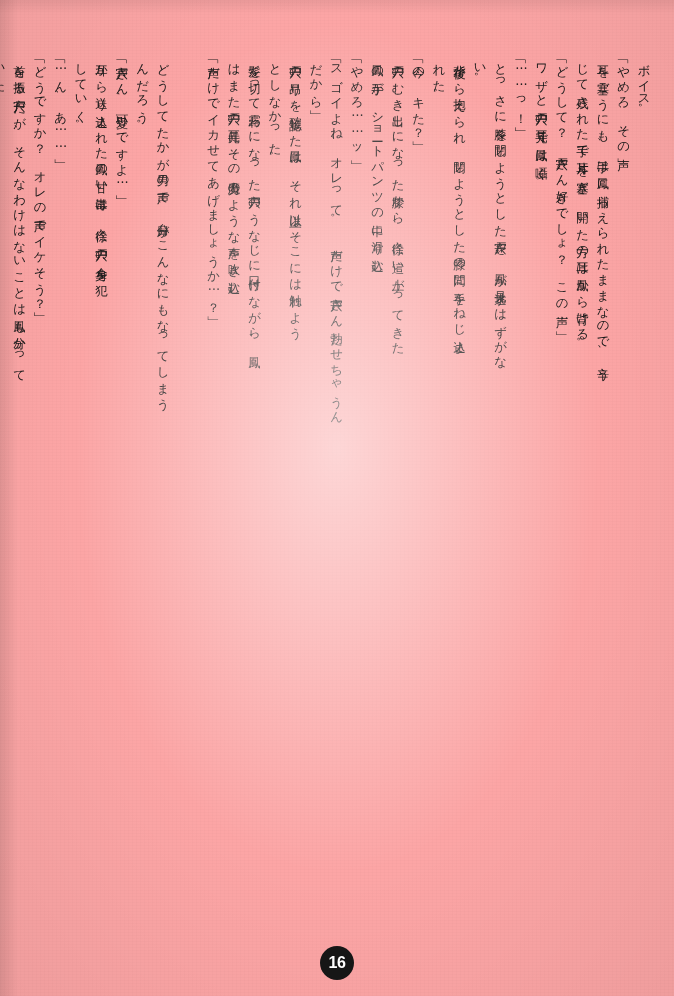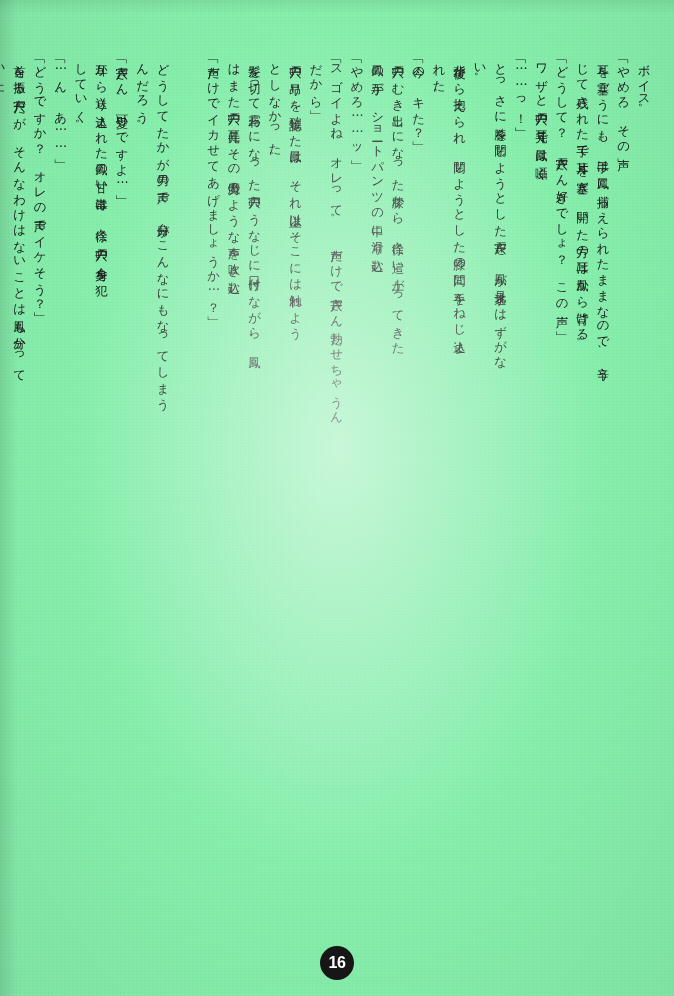--- a/index.html
+++ b/index.html
@@ -7,21 +7,21 @@
     padding: 0;
     background: #ffffff;
   }
   body {
     font-family: "DejaVu Sans", sans-serif;
   }
   #page {
     position: relative;
     width: 674px;
     height: 996px;
-    background: #86efac;
+    background: #fca5a5;
     overflow: hidden;
   }
   
   #page::before {
     content: "";
     position: absolute;
     inset: 0;
     background:
       repeating-linear-gradient(0deg, rgba(0,0,0,0.012) 0px, rgba(0,0,0,0.012) 1px, rgba(255,255,255,0) 1px, rgba(255,255,255,0) 3px),
       repeating-linear-gradient(90deg, rgba(0,0,0,0.010) 0px, rgba(0,0,0,0.010) 1px, rgba(255,255,255,0) 1px, rgba(255,255,255,0) 4px);

